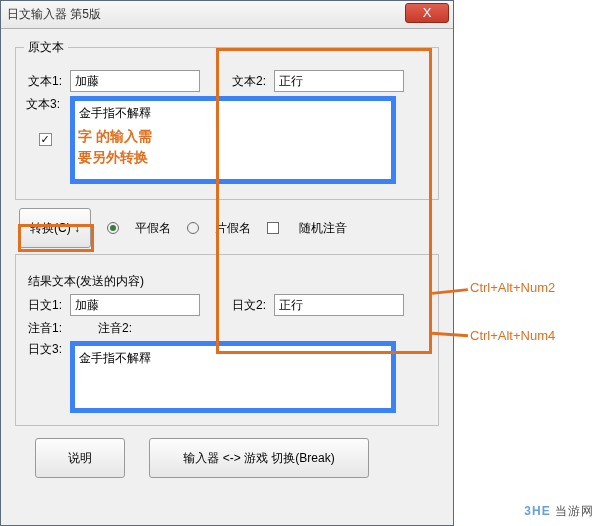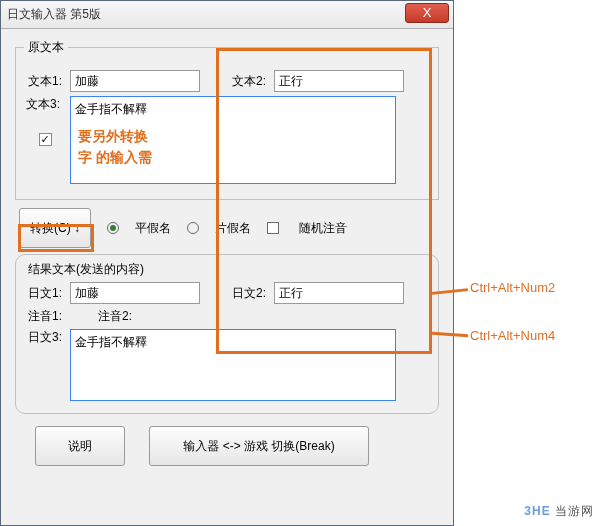--- a/index.html
+++ b/index.html
@@ -75,21 +75,21 @@
   input.tf {
     height: 22px;
     border: 1px solid #9a9a9a;
     background: #fff;
     padding: 2px 4px;
     font-family: Liberation Sans, sans-serif;
     font-size: 12px;
   }
   .tf.short { width: 130px; }
   textarea.ta {
-    border: 1px solid #3b82f6;
+    border: 5px solid #3b82f6;
     background: #fff;
     font-family: "SimSun","宋体",sans-serif;
     font-size: 12px;
     padding: 4px;
     resize: none;
   }
   .ta3 { width: 326px; height: 88px; }
   .chk {
     width: 13px; height: 13px;
     border: 1px solid #8a8a8a;
@@ -220,22 +220,22 @@
       </div>
 
       <div class="row" style="align-items:flex-start;">
         <div class="vcol" style="width:42px;">
           <span class="lbl" style="width:auto">文本3:</span>
           <span class="chk">✓</span>
         </div>
         <div class="text3-area">
           <textarea class="ta ta3" style="">金手指不解釋</textarea>
           <div class="text3-overlay ta-note">
+            <div>字 的输入需</div>
             <div>要另外转换</div>
-            <div>字 的输入需</div>
           </div>
         </div>
       </div>
     </fieldset>
 
     <div class="convert-row">
       <button class="btn">转换(C) ↓</button>
       <span class="radio-wrap">
         <span class="radio sel"></span>
         <span>平假名</span>
@@ -243,21 +243,21 @@
       <span class="radio-wrap">
         <span class="radio"></span>
         <span>片假名</span>
       </span>
       <span class="check-wrap">
         <span class="chkbox"></span>
         <span>随机注音</span>
       </span>
     </div>
 
-    <fieldset style="padding-top:6px;border-radius:10px;">
+    <fieldset style="padding-top:18px;">
       <div class="legend-sub">结果文本(发送的内容)</div>
 
       <div class="row">
         <span class="lbl">日文1:</span>
         <input class="tf short" value="加藤" style="">
         <span style="width:20px"></span>
         <span class="lbl">日文2:</span>
         <input class="tf short" value="正行" style="">
       </div>
 

